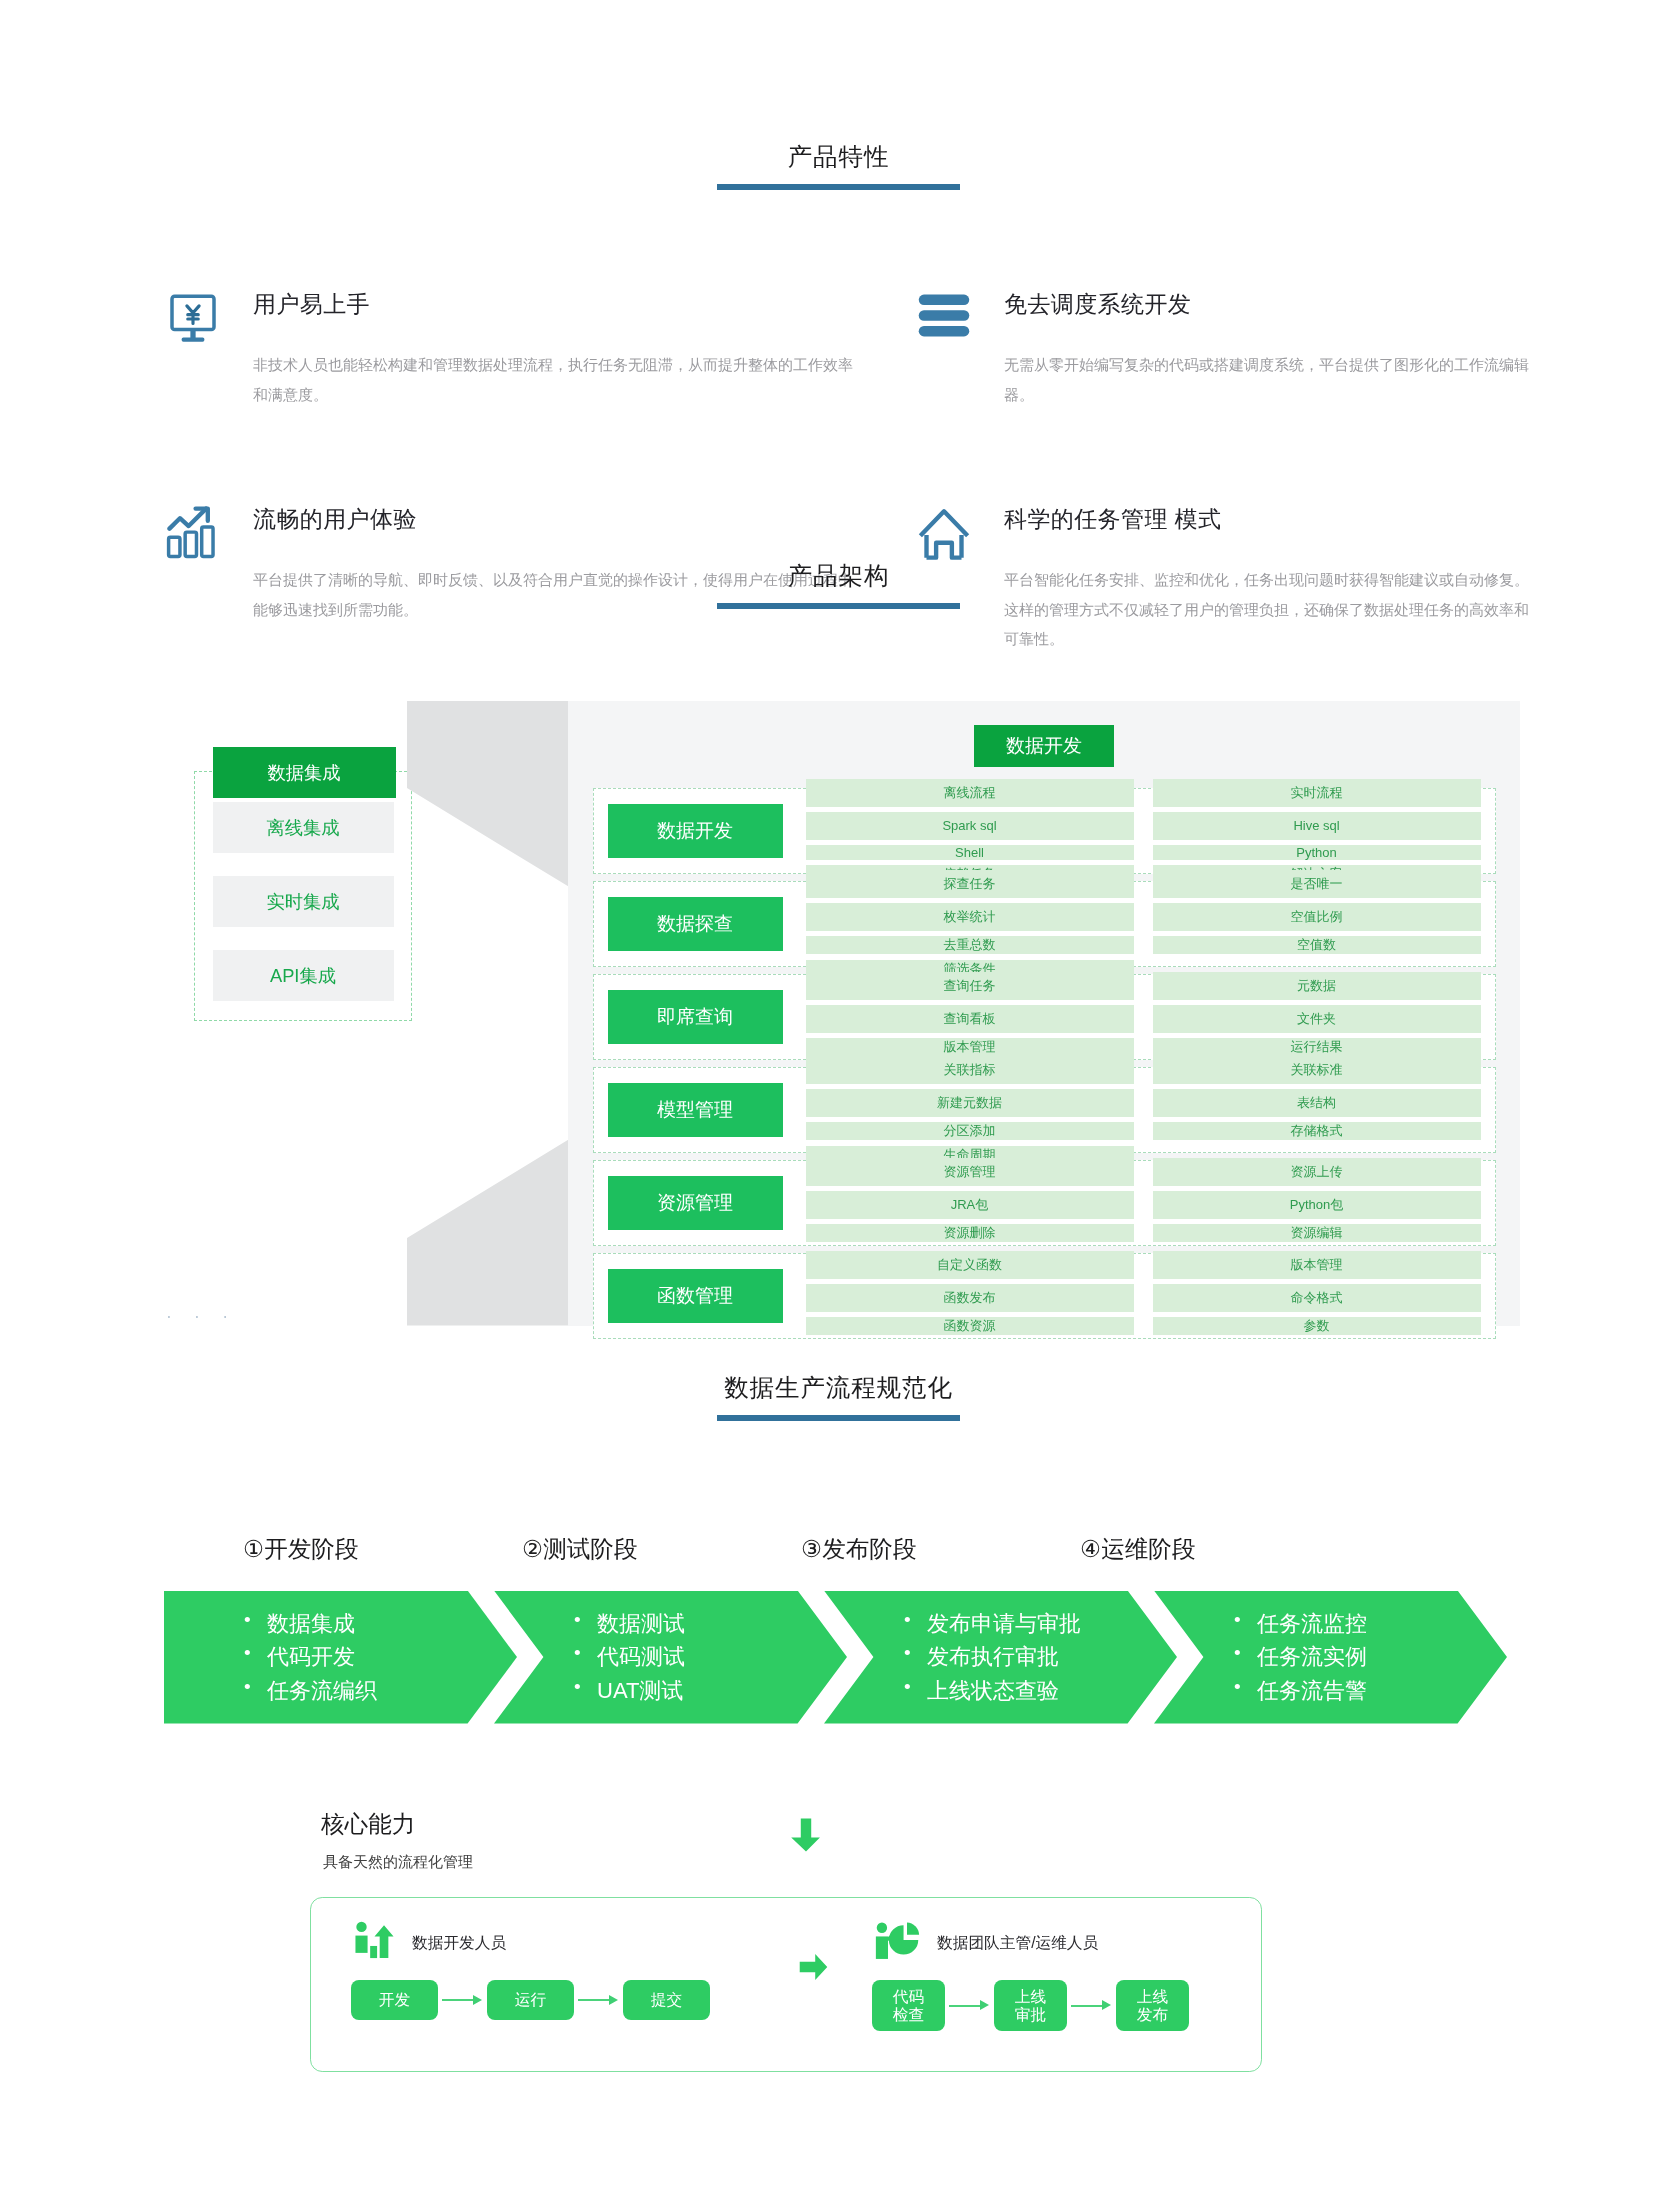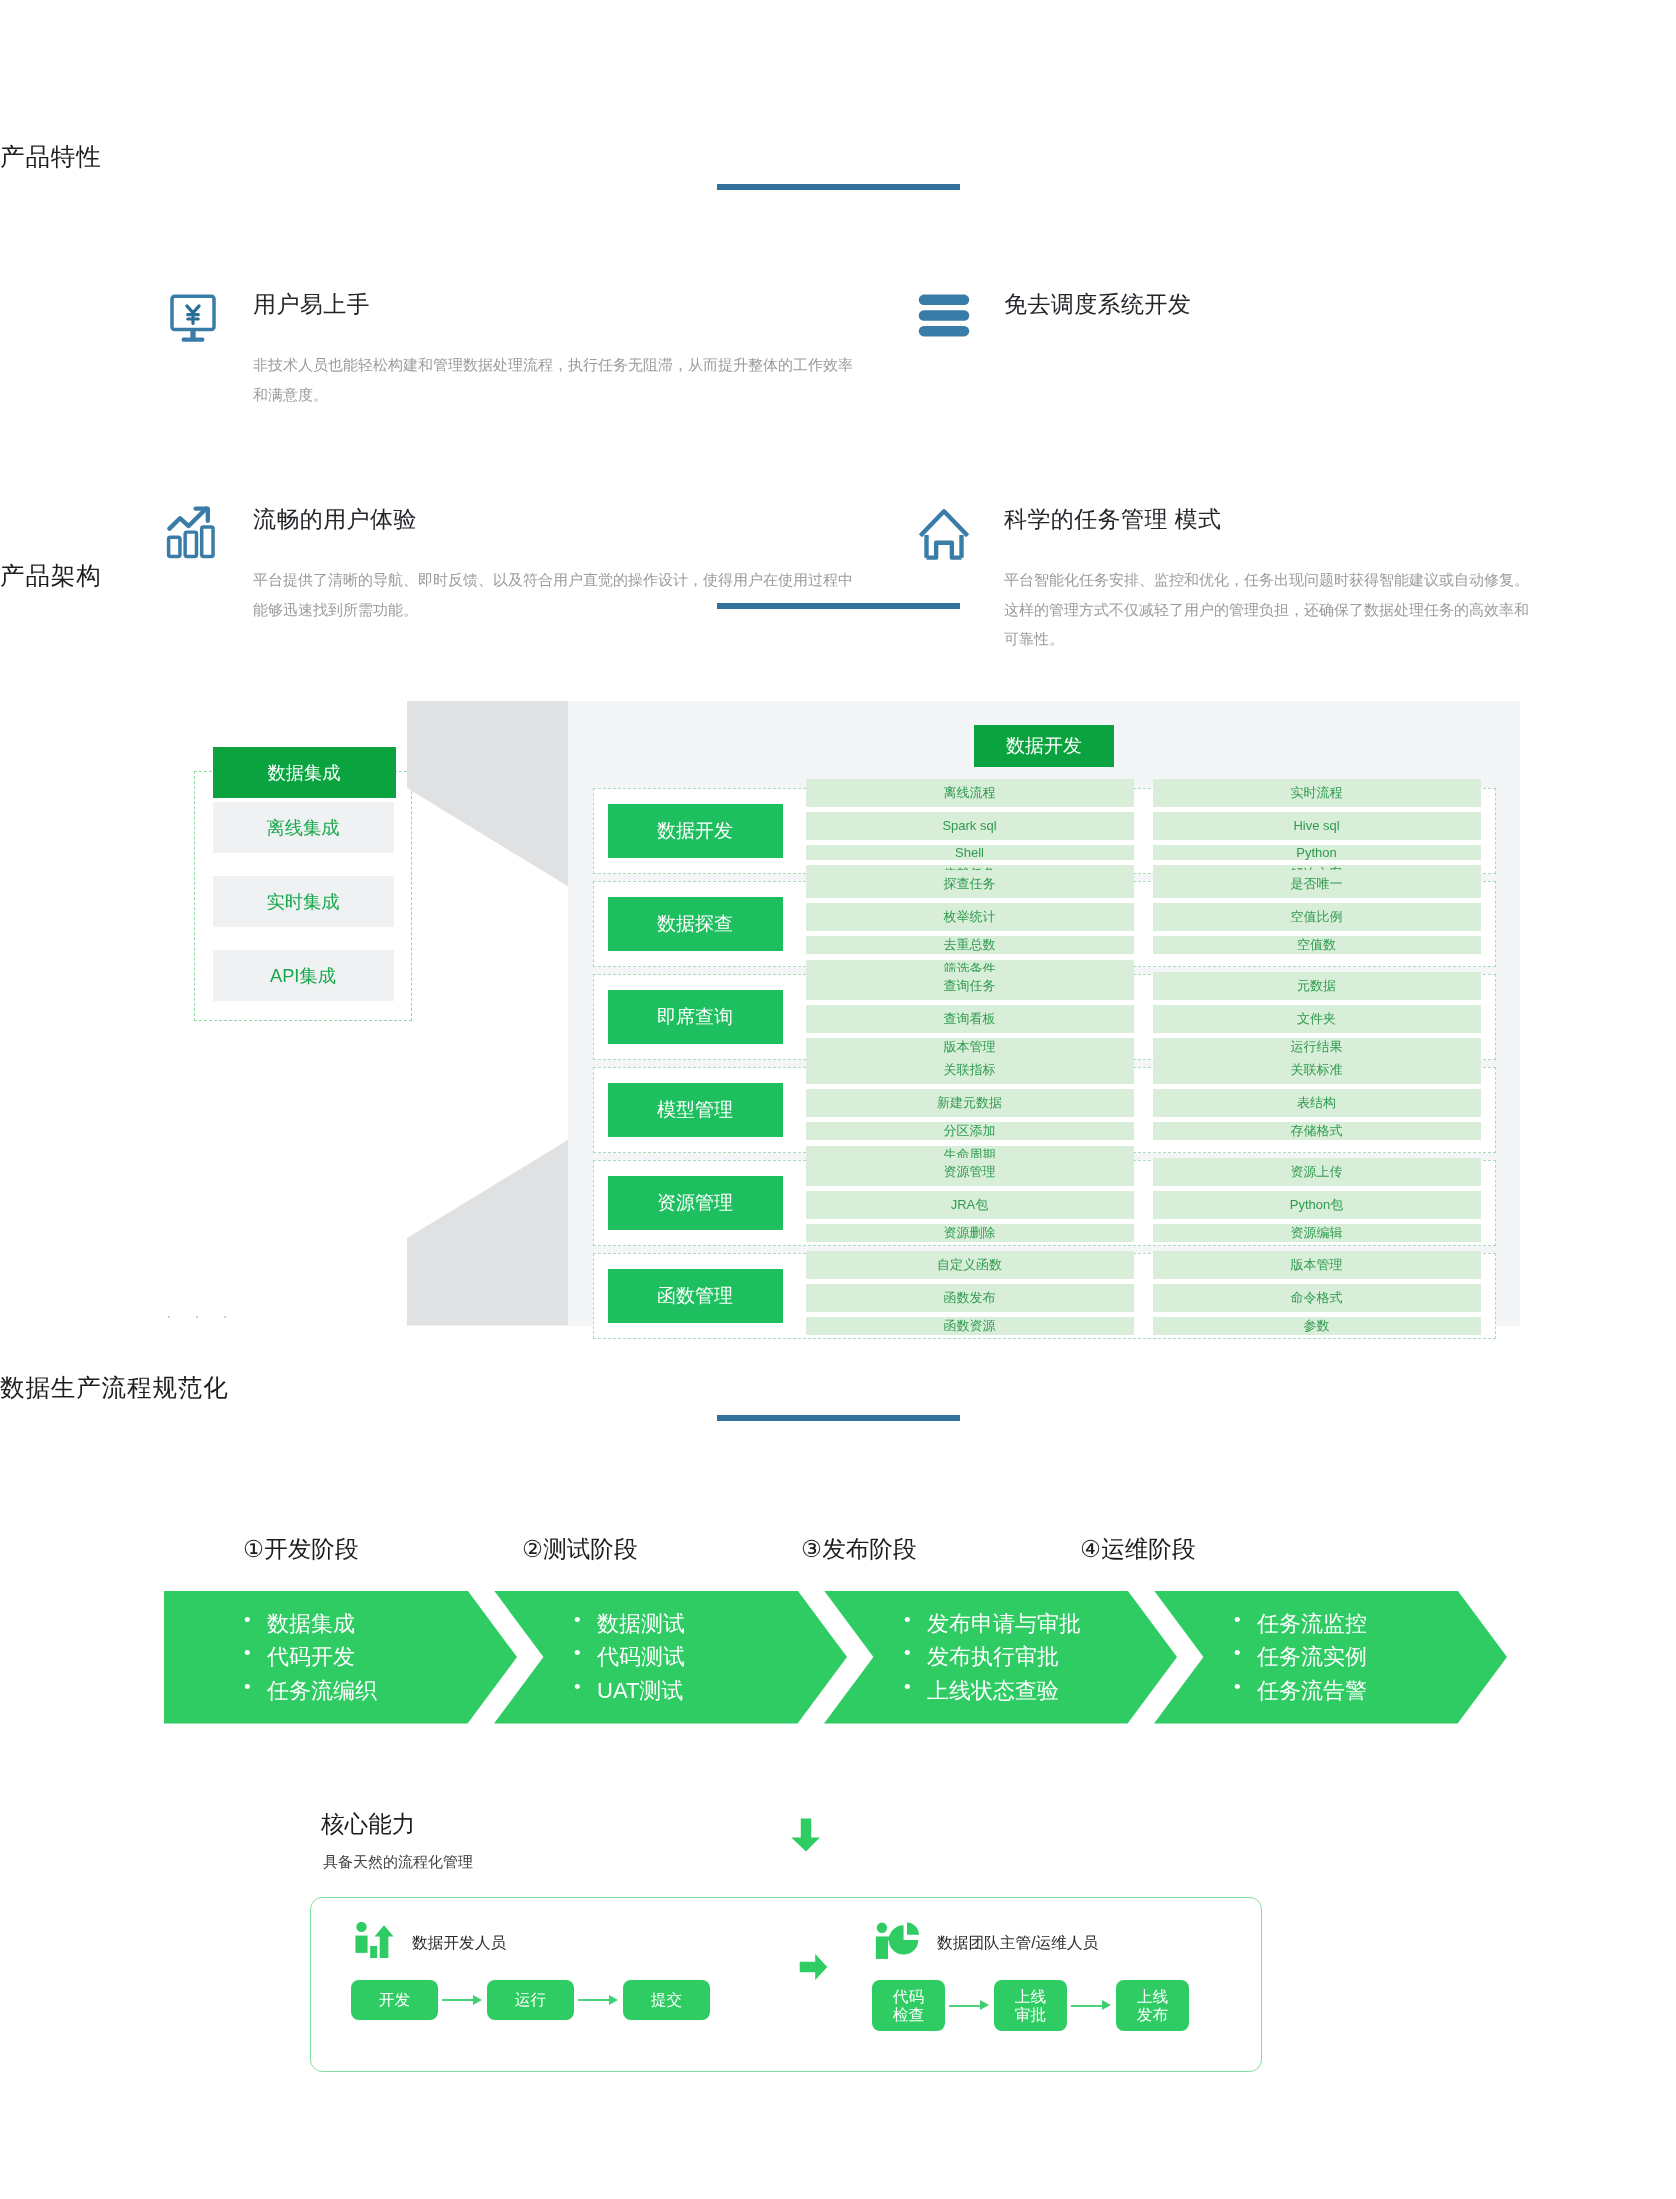--- a/index.html
+++ b/index.html
@@ -4,21 +4,21 @@
 <style>
   * { box-sizing: border-box; margin: 0; padding: 0; }
   html, body {
     width: 1677px;
     background: #ffffff;
     font-family: "Liberation Sans", "DejaVu Sans", sans-serif;
   }
   body { width: 1677px; height: 2199px; position: relative; overflow: hidden; }
 
   
-  .sec-head { text-align: left; }
+  .sec-head { text-align: center; }
   .sec-head .txt {
     font-size: 24.5px;
     color: #1d1d1f;
     letter-spacing: 0.9px;
     font-weight: 400;
     display: block;
   }
   .sec-head .rule {
     width: 243px;
     height: 6.1px;
@@ -289,20 +289,21 @@
     <div class="feat w-narrow">
       <div class="feat-ico">
         <svg width="54" height="49" viewBox="0 0 62 56" fill="none">
           <rect x="2" y="4" width="58" height="12" rx="6" fill="#3a7ca8"></rect>
           <rect x="2" y="22" width="58" height="12" rx="6" fill="#3a7ca8"></rect>
           <rect x="2" y="40" width="58" height="12" rx="6" fill="#3a7ca8"></rect>
         </svg>
       </div>
       <div class="feat-body">
         <div class="feat-title">免去调度系统开发</div>
+        <div class="feat-desc">无需从零开始编写复杂的代码或搭建调度系统，平台提供了图形化的工作流编辑器。</div>
       </div>
     </div>
 
     <div class="feat">
       <div class="feat-ico">
         <svg width="58" height="54" viewBox="0 0 66 62" fill="none">
           <path d="M6 26l12-12 10 9 20-20" stroke="#3a7ca8" stroke-width="5" stroke-linecap="round" stroke-linejoin="round"></path>
           <path d="M36 3h14v14" stroke="#3a7ca8" stroke-width="5" stroke-linecap="round" stroke-linejoin="round"></path>
           <rect x="5" y="36" width="13" height="22" rx="2" stroke="#3a7ca8" stroke-width="4"></rect>
           <rect x="24" y="30" width="13" height="28" rx="2" stroke="#3a7ca8" stroke-width="4"></rect>

